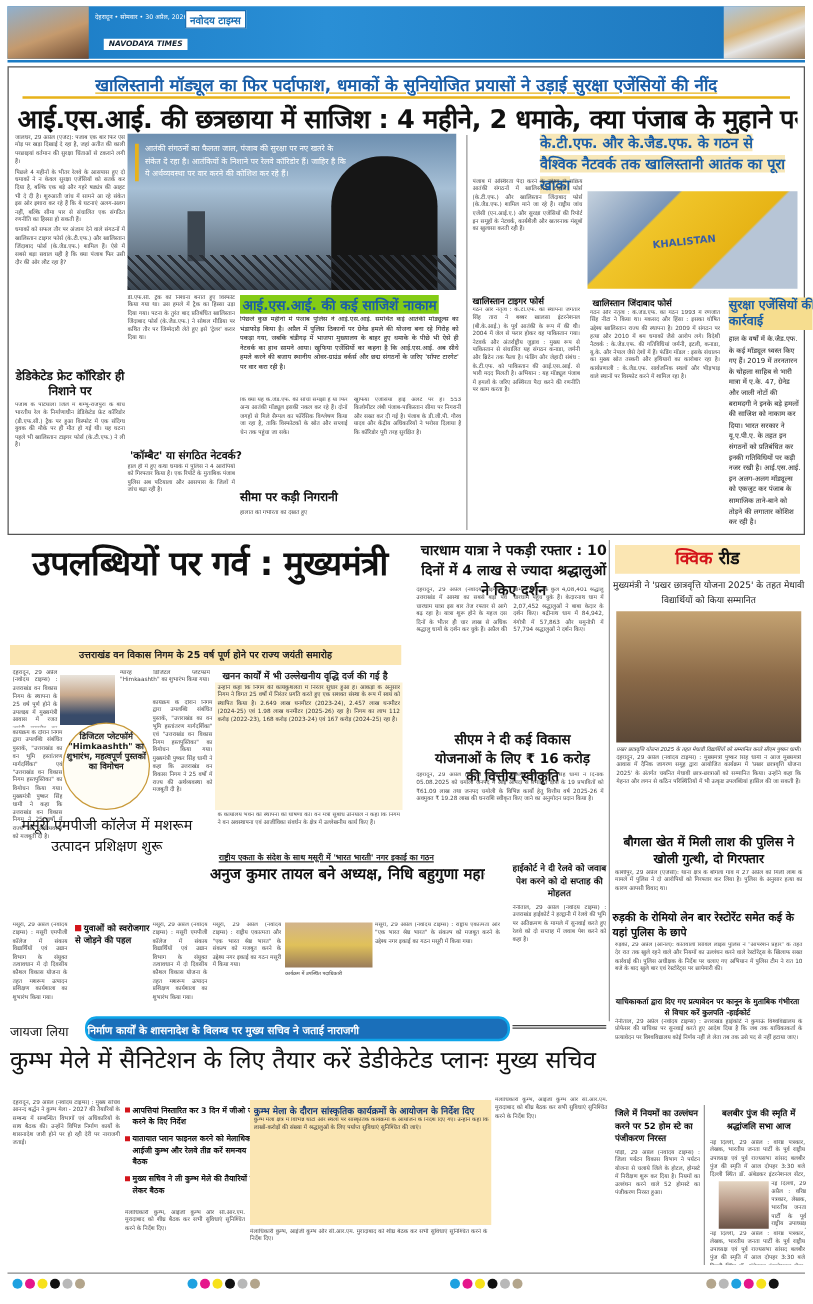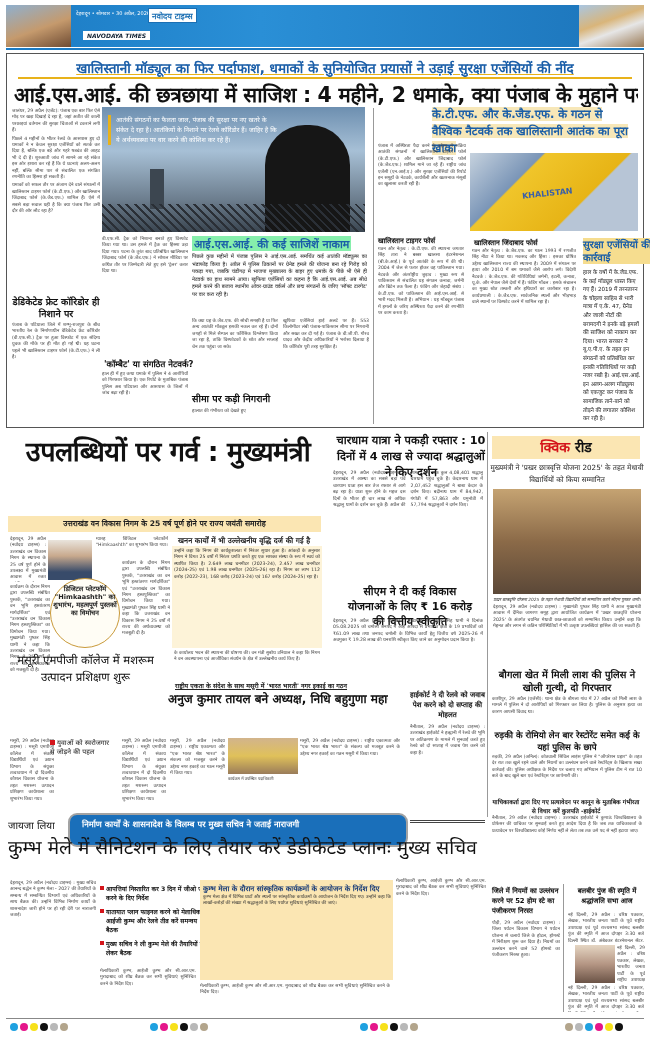--- a/index.html
+++ b/index.html
@@ -22,48 +22,48 @@
 .sub-h{font-size:9.5px;font-weight:bold;line-height:12px;color:#111;text-align:center}
 .hero{left:102px;top:107px;width:263px;height:125px;background:linear-gradient(180deg,#6d8fb0 0%,#a7c0d6 35%,#6b7c8c 75%,#3a4550 100%);overflow:hidden}
 .hero .fig{position:absolute;right:15px;top:18px;width:85px;height:110px;background:#161616;border-radius:40px 40px 0 0}
 .hero .wire{position:absolute;left:0;bottom:0;width:100%;height:28px;background:repeating-linear-gradient(45deg,#2a2f36 0 2px,transparent 2px 6px)}
 .hero .tower{position:absolute;left:48px;top:62px;width:14px;height:40px;background:#3c4650}
 .hero-cap{left:6px;top:8px;width:170px;font-size:6.3px;line-height:10px;color:#fff;border-left:3px solid #e8b21a;padding-left:5px}
 .hl-blue{left:432px;top:106px;width:200px;font-size:11.5px;line-height:17px;color:#1a5ea8;font-weight:bold}
 .hl-blue span{background:#f7e7b8;display:inline}
 .flag{left:470px;top:153px;width:168px;height:78px;background:linear-gradient(135deg,#c6d2de,#7a95b7 30%,#f0c52a 31%,#e7b416 65%,#b7c5d6 66%)}
 .flag-t{left:522px;top:189px;font-size:8px;font-weight:bold;color:#3a5fa8;transform:rotate(-6deg)}
-.isi-box{left:192px;top:236px;font-size:11px;font-weight:bold;color:#1a5ea8;background:#86efac;padding:0 2px}
+.isi-box{left:192px;top:236px;font-size:11px;font-weight:bold;color:#1a5ea8;background:#84cc16;padding:0 2px}
 .sec-h{font-size:6.8px;font-weight:bold;color:#111}
 .sur-title{left:583px;top:238px;font-size:10px;line-height:13px;font-weight:bold;color:#1a5ea8;background:#f6dd8f}
 .vrule{width:1px;background:#999}
 .big2{left:8px;top:434px;width:320px;font-size:27px;font-weight:bold;line-height:35px;text-align:center;color:#111;letter-spacing:-0.5px}
 .band{left:8px;top:516px;width:313px;height:16px;background:#fbe6b3;font-size:7.6px;font-weight:bold;color:#222;text-align:center;line-height:16px}
 .mine-h{left:178px;top:535px;font-size:7.4px;font-weight:bold;color:#222}
 .mine-box{left:172px;top:546px;width:150px;height:102px;background:#fdf3d8}
 .cm-photo{left:48px;top:540px;width:44px;height:40px;background:linear-gradient(180deg,#e9e4dc,#c8a98d 40%,#384b6a 80%)}
 .circle{left:50px;top:578px;width:70px;height:70px;border-radius:50%;background:#fffdf5;border:1.5px solid #c99a3a;font-size:6.6px;line-height:8px;text-align:center;font-weight:bold;color:#222;padding-top:6px}
 .chardham{left:336px;top:433px;width:150px;font-size:11.3px;font-weight:bold;line-height:16px;text-align:center}
 .quick{left:492px;top:436px;width:148px;height:23px;background:#fbe6b3;font-size:14px;font-weight:bold;text-align:center;line-height:23px}
 .quick .q1{color:#d4151b}
 .quick-sub{left:490px;top:462px;width:154px;font-size:7.2px;line-height:12px;text-align:center;color:#222}
 .qphoto{left:493px;top:489px;width:148px;height:105px;background:linear-gradient(180deg,#c5a372,#8b6a48 50%,#5b4838)}
 .qcap{left:493px;top:596px;width:148px;font-size:4.3px;font-style:italic;color:#333;text-align:center}
 .cm16{left:345px;top:584px;width:130px;font-size:10.8px;font-weight:bold;line-height:15px;text-align:center}
 .baugla{left:490px;top:668px;width:154px;font-size:9.8px;font-weight:bold;line-height:13px;text-align:center}
-.roorkee{left:490px;top:729px;width:154px;font-size:8.6px;font-weight:bold;line-height:12px;text-align:center}
+.roorkee{left:490px;top:729px;width:154px;font-size:8.6px;font-weight:bold;line-height:12px;text-align:left}
 .mussoorie{left:8px;top:652px;width:155px;font-size:11.5px;font-weight:normal;line-height:17px;text-align:center}
 .nagar{left:175px;top:681px;width:155px;font-size:6.3px;font-weight:bold;text-decoration:underline;color:#222;white-space:nowrap}
 .anuj{left:168px;top:690px;width:220px;font-size:12px;font-weight:bold;white-space:nowrap;overflow:hidden}
 .hc{left:410px;top:690px;width:75px;font-size:7px;font-weight:bold;line-height:10px;text-align:center}
-.yuva{left:50px;top:739px;width:60px;font-size:6.8px;font-weight:normal;line-height:9px}
+.yuva{left:60px;top:739px;width:60px;font-size:6.8px;font-weight:bold;line-height:9px}
 .yuva::before{content:"";display:inline-block;width:5px;height:5px;background:#d4151b;margin-right:2px}
 .tphoto{left:228px;top:738px;width:70px;height:36px;background:linear-gradient(180deg,#d2b48c,#e0c15a 50%,#9a7c5a)}
 .jaayja{left:8px;top:818px;font-size:10px;font-weight:normal;color:#111}
-.pill{left:68px;top:813px;width:340px;height:34px;border-radius:9px;background:#1a6fba;color:#fff;font-size:8.3px;font-weight:bold;line-height:18px;padding-left:12px;border:2px solid #a3a3a3}
+.pill{left:68px;top:813px;width:340px;height:20px;border-radius:9px;background:#1a6fba;color:#fff;font-size:8.3px;font-weight:bold;line-height:18px;border:2px solid #0ea5e9}
 .dbl{left:410px;top:820px;width:75px;height:3px;border-top:1px solid #444;border-bottom:1px solid #444}
 .kumbh{left:8px;top:834px;width:480px;font-size:19px;font-weight:normal;white-space:nowrap;overflow:hidden;color:#111}
 .bullets{left:100px;top:884px;width:110px}
 .bullets div{font-size:6.2px;font-weight:bold;line-height:9px;margin-bottom:5px;padding-left:6px;position:relative}
 .bullets div::before{content:"";position:absolute;left:0;top:2px;width:4px;height:4px;background:#d4151b}
 .kbox{left:200px;top:880px;width:193px;height:100px;background:#fbe6b3}
 .kbox-h{left:203px;top:883px;width:190px;font-size:7.2px;font-weight:bold;color:#1a3d78;white-space:nowrap;overflow:hidden}
 .zile{left:492px;top:886px;width:68px;font-size:6.8px;font-weight:bold;line-height:10px;text-align:left}
 .balbir{left:568px;top:886px;width:78px;font-size:6.8px;font-weight:bold;line-height:10px;text-align:center}
 .bphoto{left:575px;top:945px;width:40px;height:38px;background:linear-gradient(180deg,#e5d6c3,#b59684 50%,#6a5346)}

